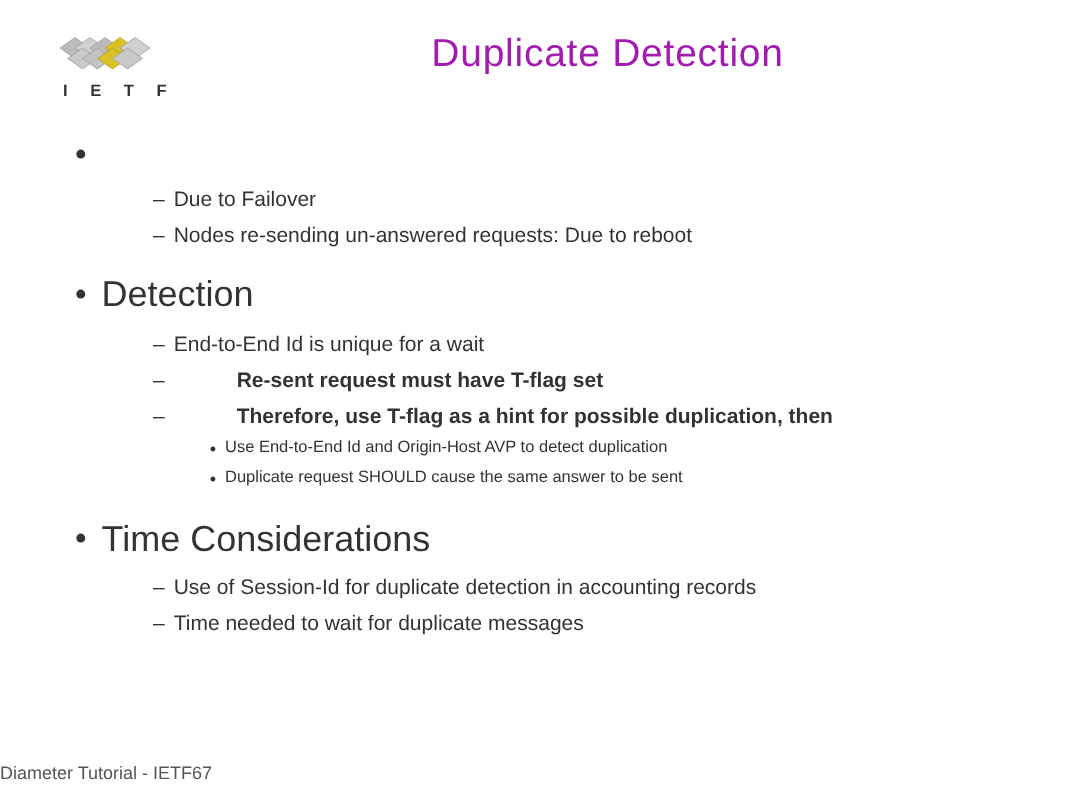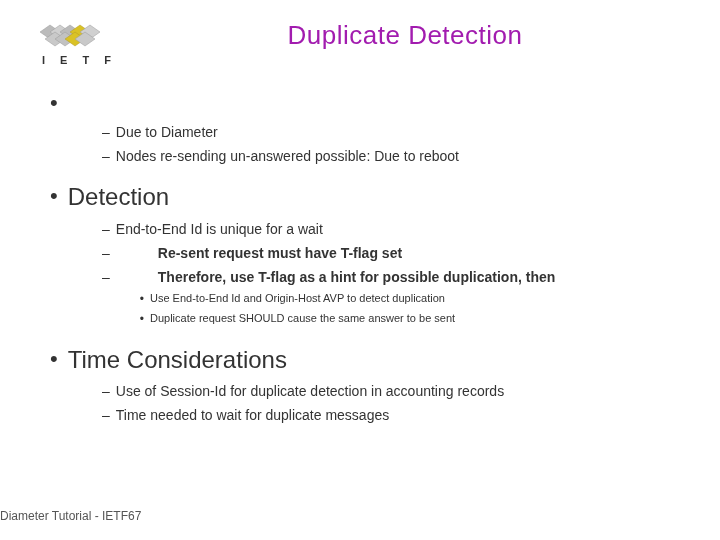--- a/index.html
+++ b/index.html
@@ -182,25 +182,25 @@
   </div>
 
   <div class="content">
 
     <div class="bullet-main">
       <span class="bullet-dot">•</span>
     </div>
     <div class="sub-bullets">
       <div class="sub-bullet">
         <span class="sub-dash">–</span>
-        <span class="sub-text">Due to Diameter</span>
-      </div>
-      <div class="sub-bullet">
-        <span class="sub-dash">–</span>
-        <span class="sub-text">Nodes re-sending un-answered possible: Due to reboot</span>
+        <span class="sub-text">Due to Failover</span>
+      </div>
+      <div class="sub-bullet">
+        <span class="sub-dash">–</span>
+        <span class="sub-text">Nodes re-sending un-answered requests: Due to reboot</span>
       </div>
     </div>
 
     <div class="bullet-main">
       <span class="bullet-dot">•</span>
       <span class="bullet-text-large">Detection</span>
     </div>
     <div class="sub-bullets">
       <div class="sub-bullet">
         <span class="sub-dash">–</span>

